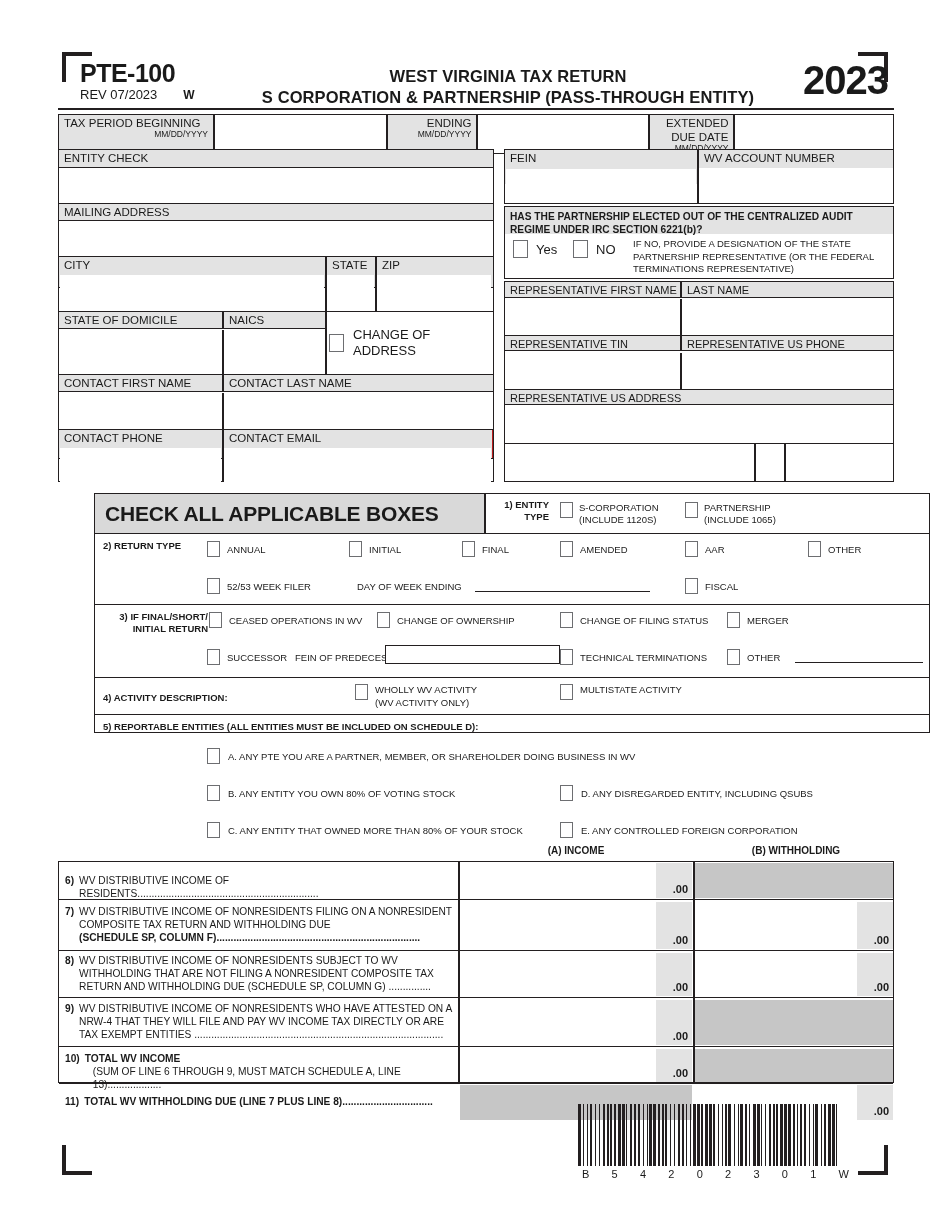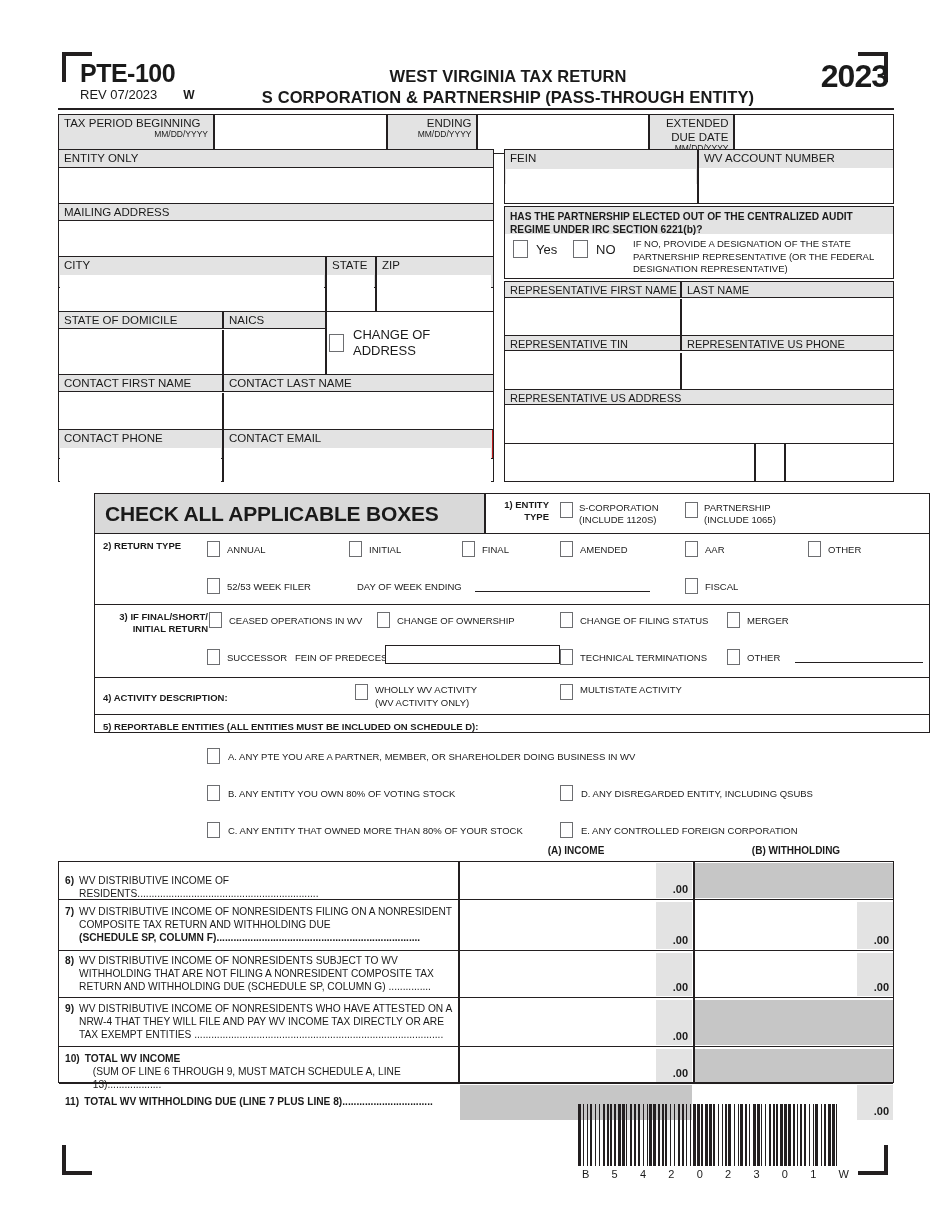--- a/index.html
+++ b/index.html
@@ -24,21 +24,21 @@
   
   .header { position:absolute; left:58px; top:60px; width:836px; height:52px; }
   .hdr-left { position:absolute; left:22px; top:0; }
   .form-no { font-size:25px; font-weight:bold; letter-spacing:-0.5px; line-height:1.05; }
   .rev-row { display:flex; align-items:baseline; gap:26px; margin-top:1px; }
   .rev { font-size:13px; }
   .wmark { font-size:12px; font-weight:bold; }
   .hdr-center { position:absolute; left:190px; top:7px; width:520px; text-align:center; }
   .t1 { font-size:16.5px; font-weight:bold; letter-spacing:0.1px; }
   .t2 { font-size:16.5px; font-weight:bold; letter-spacing:0.1px; margin-top:2px;}
-  .hdr-year { position:absolute; right:6px; top:-2px; font-size:32px; font-weight:bold; letter-spacing:-1px; }
+  .hdr-year { position:absolute; right:6px; top:-2px; font-size:40px; font-weight:bold; letter-spacing:-1px; }
   .hdr-rule { position:absolute; left:58px; top:108px; width:836px; border-top:2px solid #231f20; }
 
   
   .blk { position:absolute; border:1.5px solid #231f20; }
   .lbl { background:#e3e3e3; font-size:11.5px; padding:2px 5px 1px 5px; line-height:1.15; white-space:nowrap; }
   .lbl.sm { font-size:11px; }
   .mmdd { font-size:8.5px; display:block; text-align:right; line-height:1.1; }
 
   
   .cb { display:inline-block; width:13px; height:16px; border:1.2px solid #6d6e71; background:#fff; vertical-align:middle; }
@@ -106,21 +106,21 @@
       <span>EXTENDED</span><br>
       <span>DUE DATE</span>
       <span class="mmdd">MM/DD/YYYY</span>
     </div>
     <div style="position:absolute; left:674px; top:0; width:1.5px; height:100%; background:#231f20;"></div>
     <input style="position: absolute; left: 676px; top: 1px; width: 158px; height: 36px; border: 0px; background: rgb(255, 255, 255); font-family: &quot;Liberation Sans&quot;, sans-serif; font-size: 12px; padding: 0px 5px;">
   </div>
 
   <div class="blk" style="left:58px; top:149px; width:436px; height:333px;">
 
-    <div class="lbl" style="position:absolute; left:0; top:0; width:100%; height:18px; border-bottom:1.5px solid #231f20;">ENTITY ONLY</div>
+    <div class="lbl" style="position:absolute; left:0; top:0; width:100%; height:18px; border-bottom:1.5px solid #231f20;">ENTITY CHECK</div>
     <input style="position: absolute; left: 1px; top: 19px; width: 432px; height: 33px; border: 0px; background: rgb(255, 255, 255); font-size: 12px; font-family: &quot;Liberation Sans&quot;, sans-serif; padding: 0px 5px;">
 
     <div class="lbl" style="position:absolute; left:0; top:53px; width:100%; height:18px; border-top:1.5px solid #231f20; border-bottom:1.5px solid #231f20;">MAILING ADDRESS</div>
     <input style="position: absolute; left: 1px; top: 72px; width: 432px; height: 33px; border: 0px; background: rgb(255, 255, 255); font-size: 12px; font-family: &quot;Liberation Sans&quot;, sans-serif; padding: 0px 5px;">
 
     <div style="position:absolute; left:0; top:106px; width:100%; height:32px; border-top:1.5px solid #231f20; border-bottom:1.5px solid #231f20; background:#e3e3e3;">
       <div class="lbl" style="position:absolute; left:0; top:0; width:266px; height:100%; border:0;">CITY</div>
       <div style="position:absolute; left:266px; top:0; width:1.5px; height:100%; background:#231f20;"></div>
       <div class="lbl" style="position:absolute; left:268px; top:0; width:48px; height:100%; border:0;">STATE</div>
       <div style="position:absolute; left:316px; top:0; width:1.5px; height:100%; background:#231f20;"></div>
@@ -193,21 +193,21 @@
       <span class="cb lg"></span>
       <span style="font-size:13px;">Yes</span>
     </div>
     <div style="position:absolute; left:68px; top:33px; display:flex; align-items:center; gap:8px;">
       <span class="cb lg"></span>
       <span style="font-size:13px;">NO</span>
     </div>
     <div style="position:absolute; left:128px; top:31px; width:256px; font-size:9.5px; line-height:1.32;">
       <div>IF NO, PROVIDE A DESIGNATION OF THE STATE</div>
       <div>PARTNERSHIP REPRESENTATIVE (OR THE FEDERAL</div>
-      <div>DESIGNATION REPRESENTATIVE)</div>
+      <div>TERMINATIONS REPRESENTATIVE)</div>
     </div>
   </div>
 
   <div class="blk" style="left:504px; top:281px; width:390px; height:201px;">
 
     <div style="position:absolute; left:0; top:0; width:100%; height:16px; background:#e3e3e3; border-bottom:1.5px solid #231f20;">
       <div class="lbl sm" style="position:absolute; left:0; top:0; width:175px; height:100%; border:0;">REPRESENTATIVE FIRST NAME</div>
       <div style="position:absolute; left:175px; top:0; width:1.5px; height:100%; background:#231f20;"></div>
       <div class="lbl sm" style="position:absolute; left:177px; top:0; width:210px; height:100%; border:0;">LAST NAME</div>
     </div>

